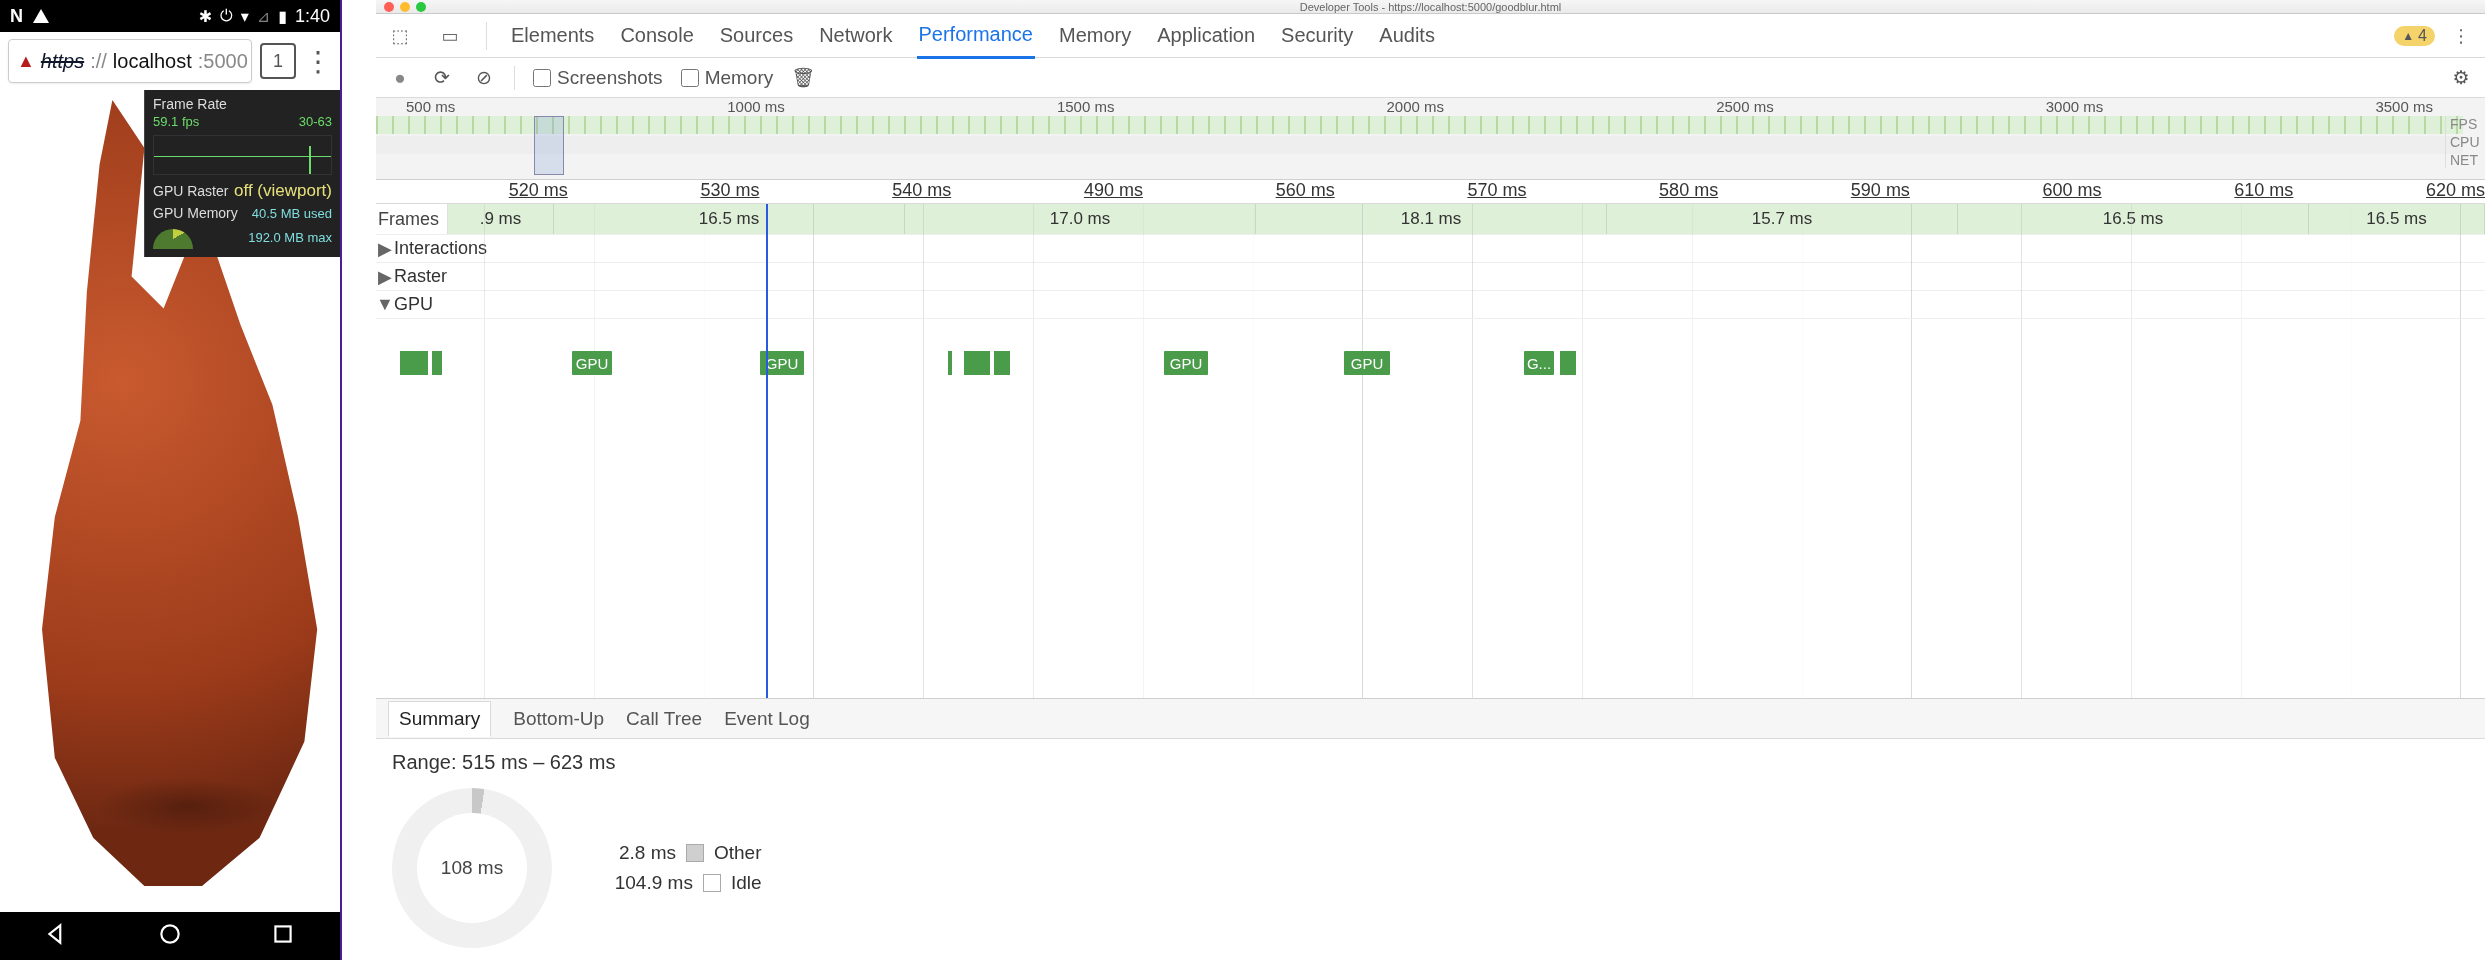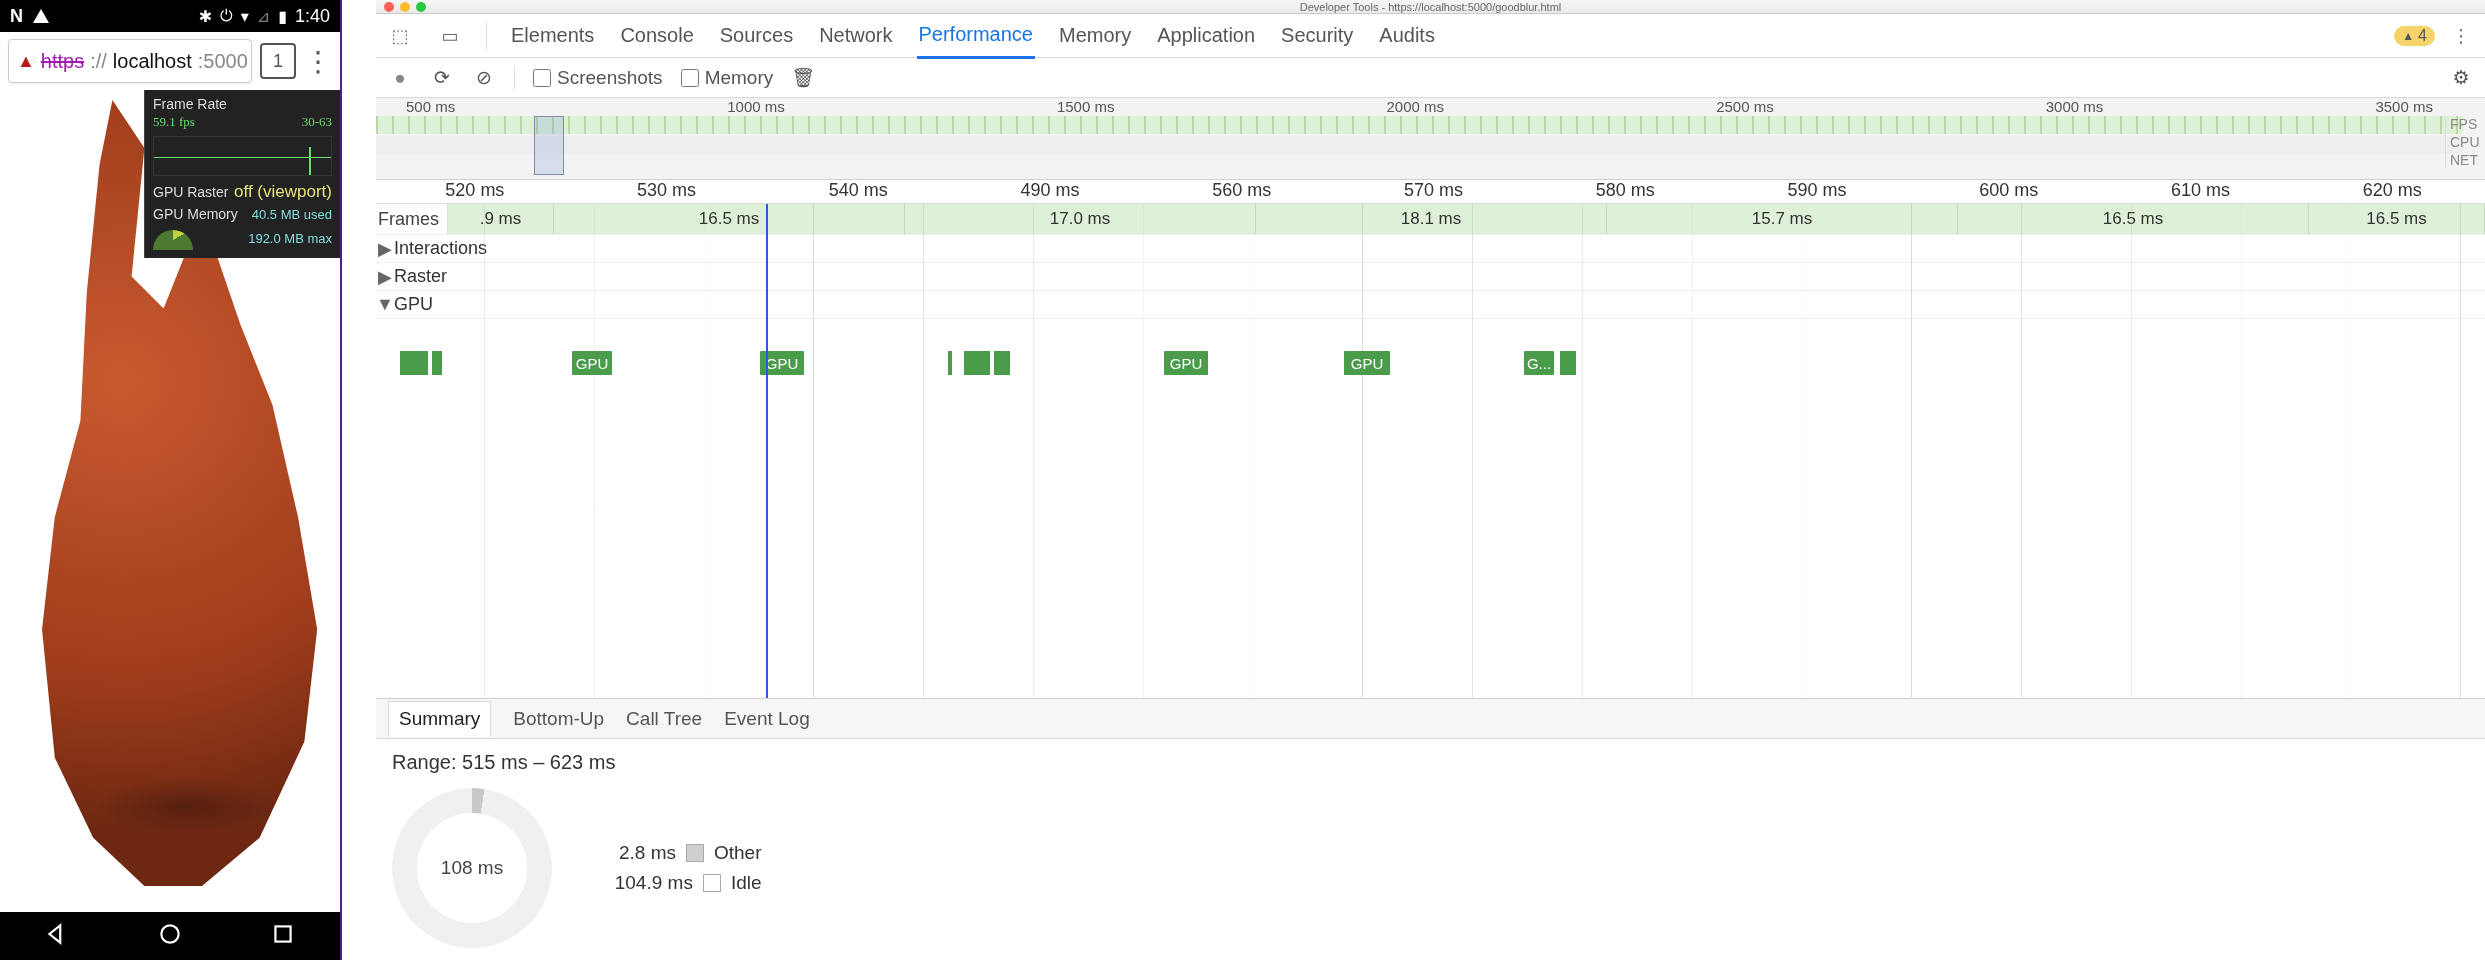--- a/index.html
+++ b/index.html
@@ -8,36 +8,36 @@
   
   .phone { width: 340px; height: 100%; display: flex; flex-direction: column; background: #000; position: relative; }
   .status-bar { height: 32px; background: #000; color: #fff; display: flex; align-items: center; justify-content: space-between; padding: 0 10px; font-size: 18px; }
   .status-left { display: flex; gap: 10px; align-items: center; }
   .status-right { display: flex; gap: 8px; align-items: center; font-weight: 500; }
   .tri { width: 0; height: 0; border-left: 8px solid transparent; border-right: 8px solid transparent; border-bottom: 14px solid #fff; }
   .status-icon { font-size: 16px; }
   .addr-row { height: 58px; background: #fff; display: flex; align-items: center; padding: 0 8px; gap: 8px; }
   .addr-box { flex: 1; height: 44px; border: 1px solid #ccc; border-radius: 4px; display: flex; align-items: center; padding: 0 8px; gap: 6px; font-size: 20px; color: #333; overflow: hidden; white-space: nowrap; box-shadow: 0 1px 2px rgba(0,0,0,.08);}
   .addr-box .warn { color: #b71c1c; font-size:18px;}
-  .addr-box .proto { color: #a21caf; text-decoration: line-through; }
+  .addr-box .proto { color: #0f172a; text-decoration: line-through; font-style: italic; }
   .addr-box .host { color: #111; font-weight: 500; }
   .addr-box .path { color: #888; }
   .tabcount { width: 36px; height: 36px; border: 2px solid #555; border-radius: 4px; display:flex;align-items:center;justify-content:center;font-size:18px;color:#555;}
   .kebab { font-size:28px; color:#555;}
   .phone-canvas { flex: 1; background: #fff; position: relative; }
   .bunny { position:absolute; left:10px; top:10px; right:10px; bottom:10px;
     background:
       radial-gradient(ellipse 130px 40px at 55% 88%, rgba(0,0,0,0.25), transparent 70%),
       radial-gradient(circle at 35% 35%, #c95a2f, #9c3b1a 55%, #6e2812 80%) ;
     clip-path: polygon(32% 0%, 42% 6%, 38% 22%, 48% 26%, 60% 14%, 72% 28%, 82% 38%, 90% 52%, 96% 66%, 92% 80%, 78% 92%, 60% 98%, 42% 98%, 26% 92%, 14% 82%, 10% 66%, 14% 52%, 22% 40%, 24% 24%, 28% 8%);
     border-radius: 40px;
   }
   .overlay { position:absolute; top:0; right:0; width:196px; background:#222; color:#ddd; font-size:14px; padding:6px 8px; border-left:1px solid #444;}
   .overlay .row { display:flex; justify-content:space-between; align-items:center; padding:2px 0;}
-  .overlay .green { color:#6bdc6b; font-size:13px;font-family:Liberation Serif, serif;}
+  .overlay .green { color:#6bdc6b; font-size:13px;}
   .overlay .yellow { color:#e6e07a; font-size:17px;}
   .overlay .cyan { color:#7fdede; font-size:13px;}
   .overlay .spark { height:40px; border:1px solid #333; margin:4px 0; background:linear-gradient(#6bdc6b,#6bdc6b) 0 20px/100% 1px no-repeat; position:relative;}
   .overlay .spark::after{content:"";position:absolute;right:20px;top:10px;width:2px;height:28px;background:#6bdc6b;}
   .overlay .pie { width:40px;height:20px;border-radius:20px 20px 0 0;background:conic-gradient(#c2cf3f 0 60deg,#4e7a2f 60deg 180deg);margin-top:4px;}
   .softkeys { height:48px; background:#000; display:flex; justify-content:space-around; align-items:center; color:#fff;}
   .softkeys svg{width:26px;height:26px;fill:none;stroke:#fff;stroke-width:2;}
 
   
   .devtools { flex:1; display:flex; flex-direction:column; background:#fff; border-left:2px solid #4c1d95;padding-left:34px;}
@@ -67,21 +67,21 @@
   .overview .tracks{position:absolute;top:18px;left:0;right:22px;bottom:4px;background:
     linear-gradient(#dff0d8,#dff0d8) 0 0/100% 18px no-repeat,
     linear-gradient(#eee,#eee) 0 20px/100% 18px no-repeat,
     #f3f3f3;}
   .overview .tracks::before{content:"";position:absolute;inset:0;background:repeating-linear-gradient(90deg,#b7d8a1 0 2px,transparent 2px 16px);height:18px;}
   .overview .sel{position:absolute;top:18px;left:158px;width:30px;bottom:4px;background:rgba(130,160,210,.25);border:1px solid #88a;}
   .overview .rightlabels{position:absolute;right:0;top:18px;width:40px;display:flex;flex-direction:column;font-size:14px;color:#888;gap:2px;text-align:left;padding-left:4px;border-left:1px solid #ddd;}
 
   .flame { flex:1; min-height:0; display:flex; flex-direction:column; border-bottom:1px solid #cfcfcf; position:relative;}
   .flame .ruler{height:24px;display:flex;font-size:18px;color:#333;border-bottom:1px solid #dadada; position:relative;}
-  .flame .ruler span{flex:1;text-align:center;padding-left:6px;}
+  .flame .ruler span{flex:1;text-align:right;padding-left:6px;text-decoration:underline;}
   .gridlines{position:absolute;top:24px;bottom:0;left:0;right:0;pointer-events:none;
     background-image:repeating-linear-gradient(90deg, transparent 0, transparent 108px, #bbb 108px, transparent 109px, transparent 109.8px);
     background-position: 0 0;
     opacity:.6;
   }
   .cursor{position:absolute;top:24px;bottom:0;left:390px;width:2px;background:#2a5ae0;z-index:5;}
   .frames-row{height:30px;display:flex;align-items:stretch;}
   .frames-row .lbl{width:72px;font-size:18px;color:#444;background:#fff;border-right:1px solid #e0e0e0;display:flex;align-items:center;justify-content:flex-end;padding-right:8px;}
   .frames-row .cells{flex:1;display:flex;}
   .frames-row .cell{flex:1;background:#dff0d8;border-right:1px solid rgba(0,0,0,.1);display:flex;align-items:center;justify-content:center;font-size:17px;color:#333;}

